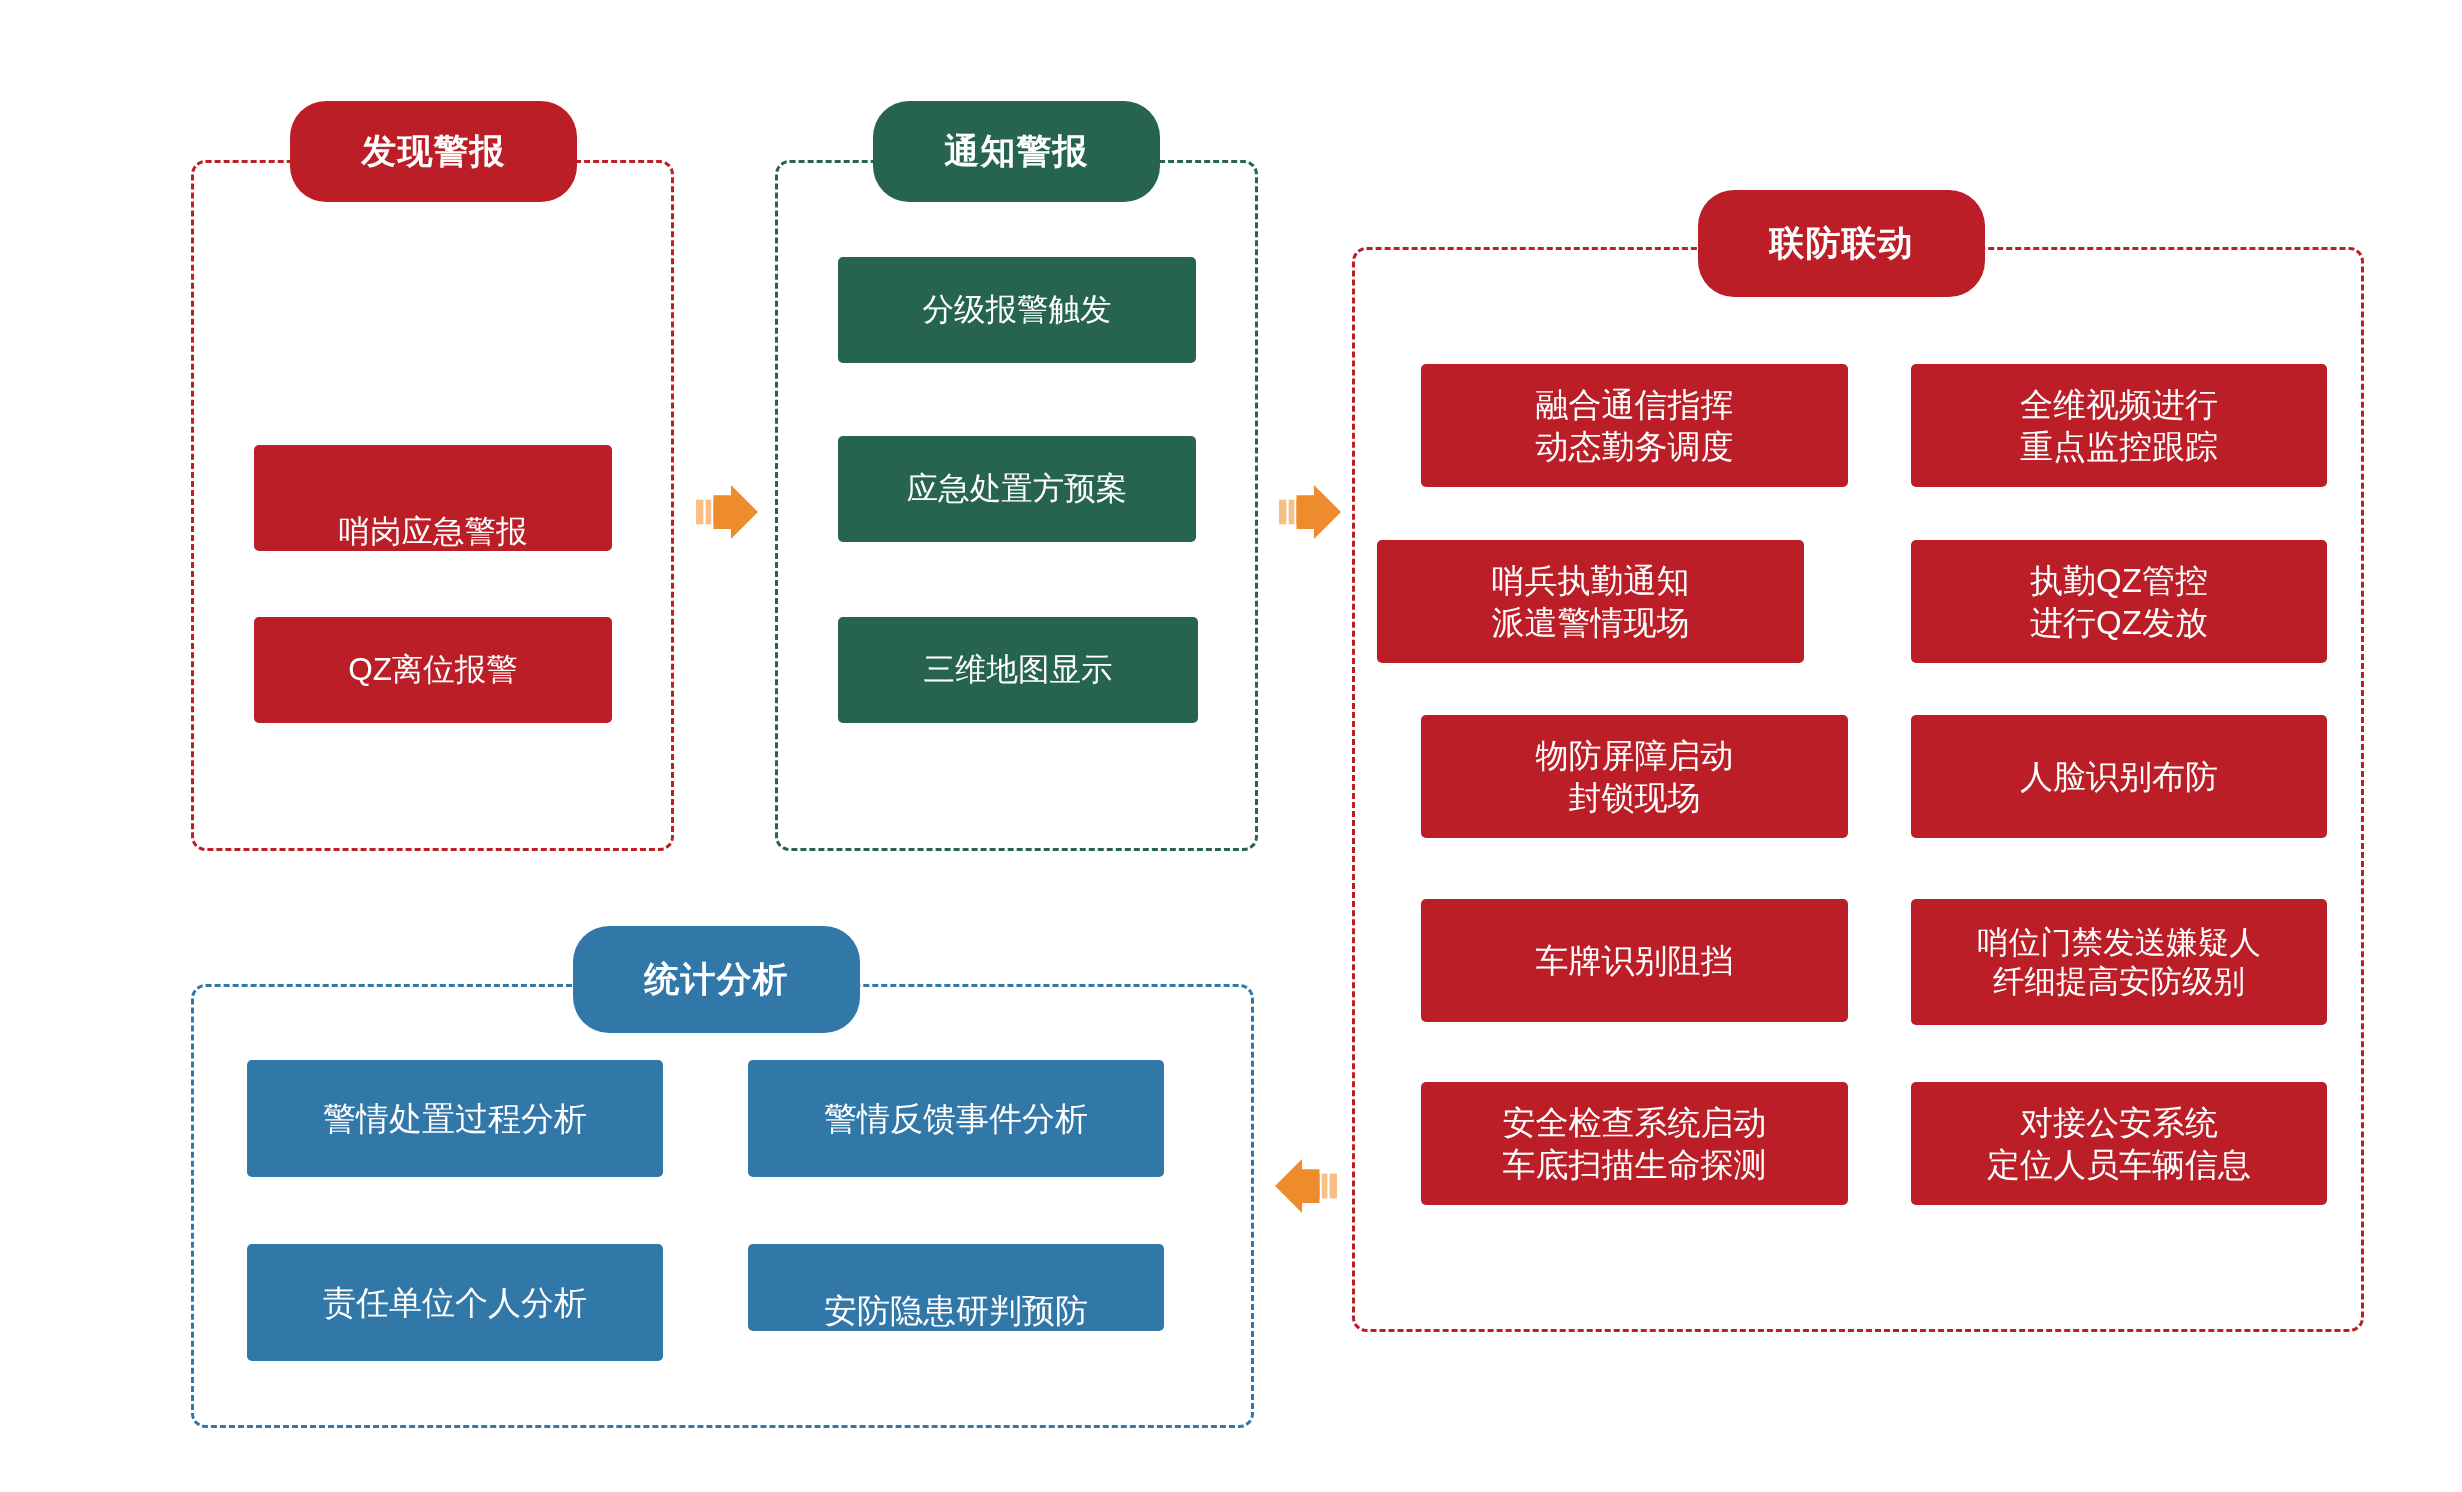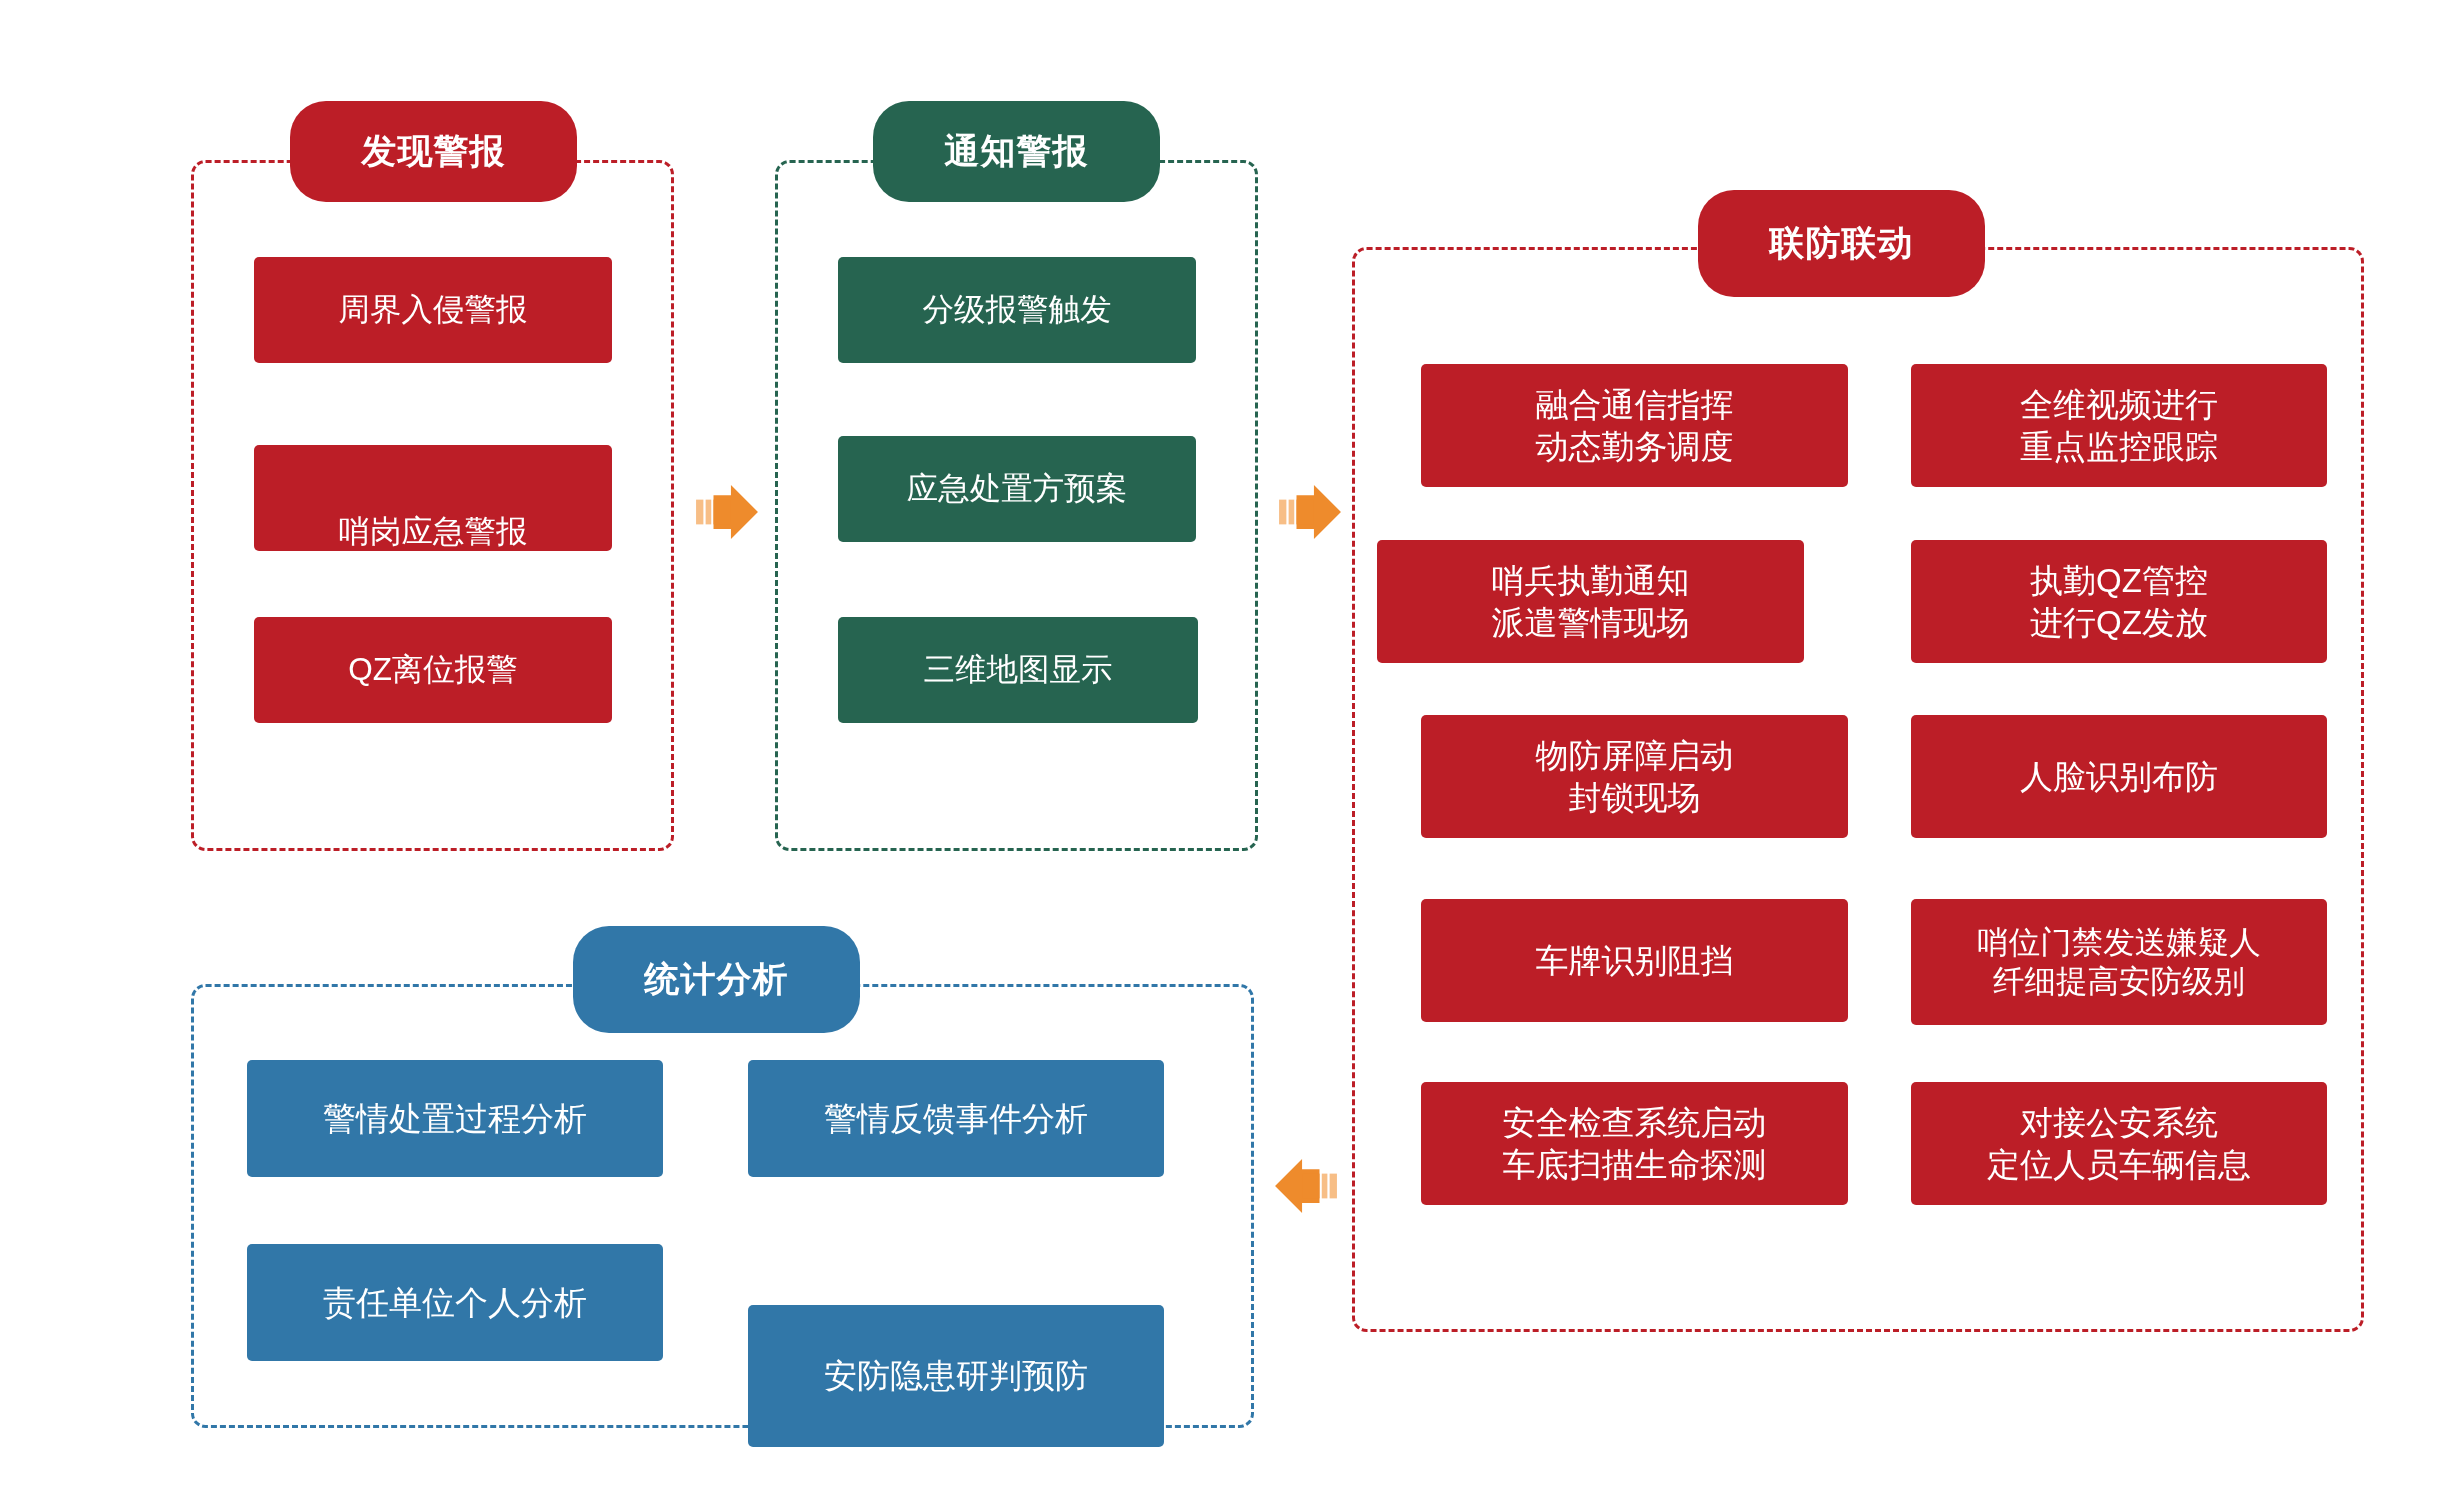--- a/index.html
+++ b/index.html
@@ -77,25 +77,20 @@
 </style>
 </head>
 <body>
 
 <div id="canvas">
 
   <div class="group-box red" style="left:191px; top:160px; width:483px; height:691px;"></div>
 
   <div class="pill red" style="left:290px; top:101px; width:287px; height:101px; font-size:35px;">发现警报</div>
 
-  <div class="card red" style="left:254px; top:257px; width:358px; height:106px; font-size:31.5px;">
-    <span>
-        <span class="line">周界入侵警报</span>
-      </span>
-  </div>
 
   <div class="card red" style="left:254px; top:445px; width:358px; height:106px; font-size:31.5px;align-items:flex-end;">
     <span>
         <span class="line">哨岗应急警报</span>
       </span>
   </div>
 
   <div class="card red" style="left:254px; top:617px; width:358px; height:106px; font-size:31.5px;">
     <span>
         <span class="line">QZ离位报警</span>
@@ -238,20 +233,20 @@
         <span class="line">警情反馈事件分析</span>
       </span>
   </div>
 
   <div class="card blue" style="left:247px; top:1244px; width:416px; height:117px; font-size:33px;">
     <span>
         <span class="line">责任单位个人分析</span>
       </span>
   </div>
 
-  <div class="card blue" style="left:748px; top:1305px; width:416px; height:142px; font-size:33px;">
+  <div class="card blue" style="left:748px; top:1244px; width:416px; height:87px; font-size:33px;align-items:flex-end;">
     <span>
         <span class="line">安防隐患研判预防</span>
       </span>
   </div>
 
 </div>
 
 
 </body></html>

